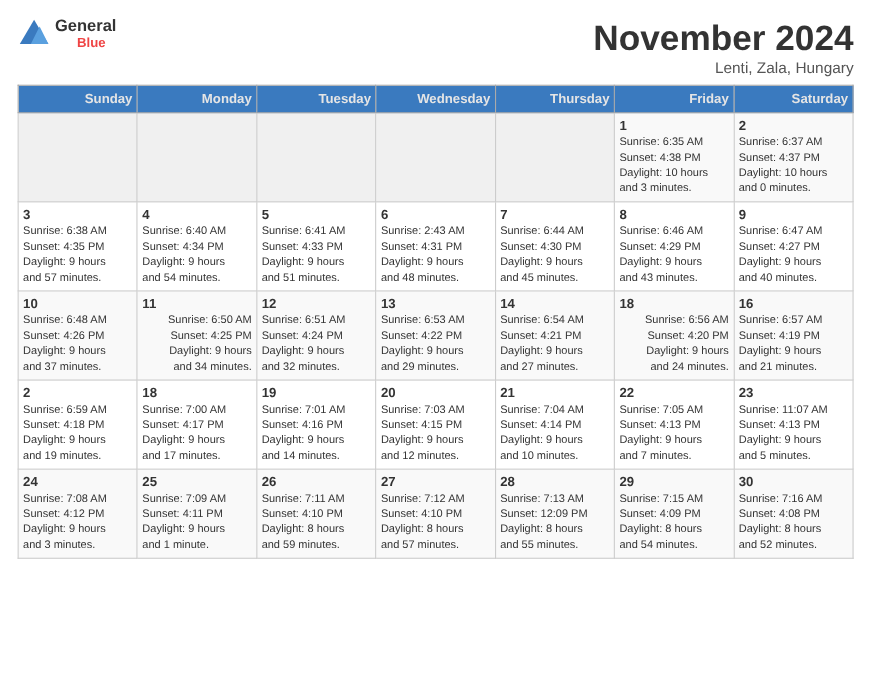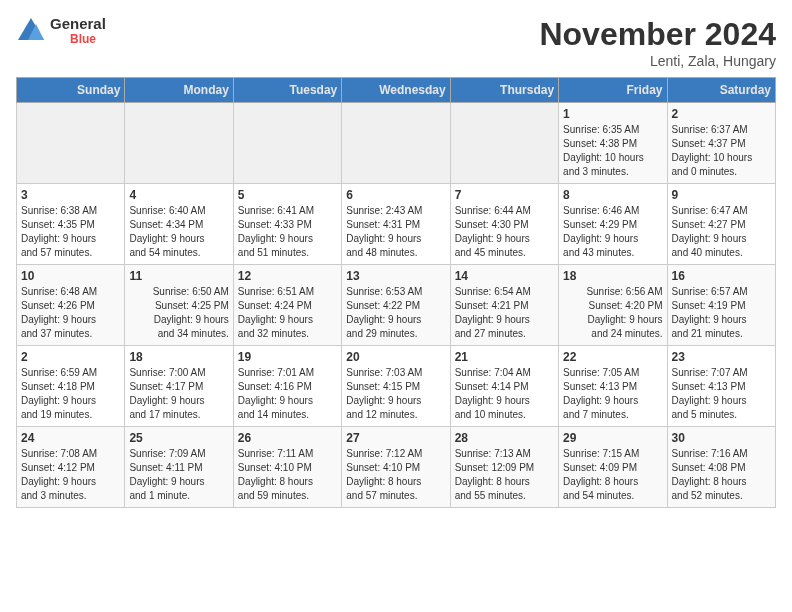--- a/index.html
+++ b/index.html
@@ -288,21 +288,21 @@
         </td>
         <td>
           <div class="day-num">22</div>
           <div class="day-detail" style="white-space: pre-line;">Sunrise: 7:05 AM
 Sunset: 4:13 PM
 Daylight: 9 hours
 and 7 minutes.</div>
         </td>
         <td>
           <div class="day-num">23</div>
-          <div class="day-detail" style="white-space: pre-line;">Sunrise: 7:07 AM
+          <div class="day-detail" style="white-space: pre-line;">Sunrise: 11:07 AM
 Sunset: 4:13 PM
 Daylight: 9 hours
 and 5 minutes.</div>
         </td>
       </tr>
       <tr>
         <td>
           <div class="day-num">24</div>
           <div class="day-detail" style="white-space: pre-line;">Sunrise: 7:08 AM
 Sunset: 4:12 PM

